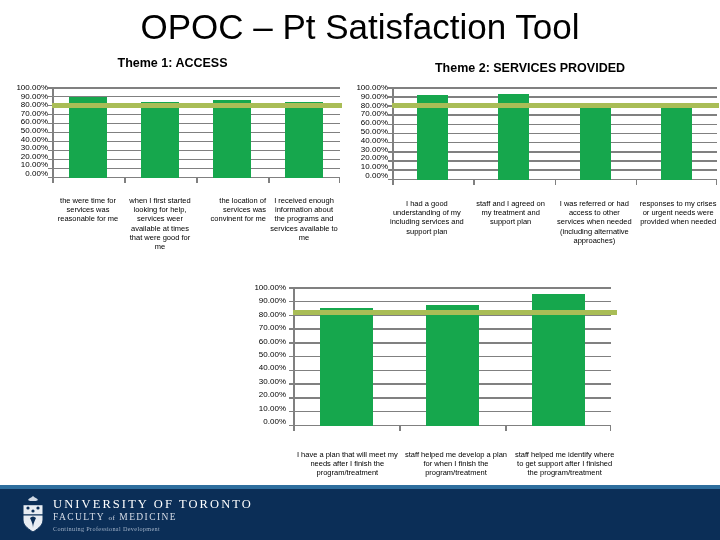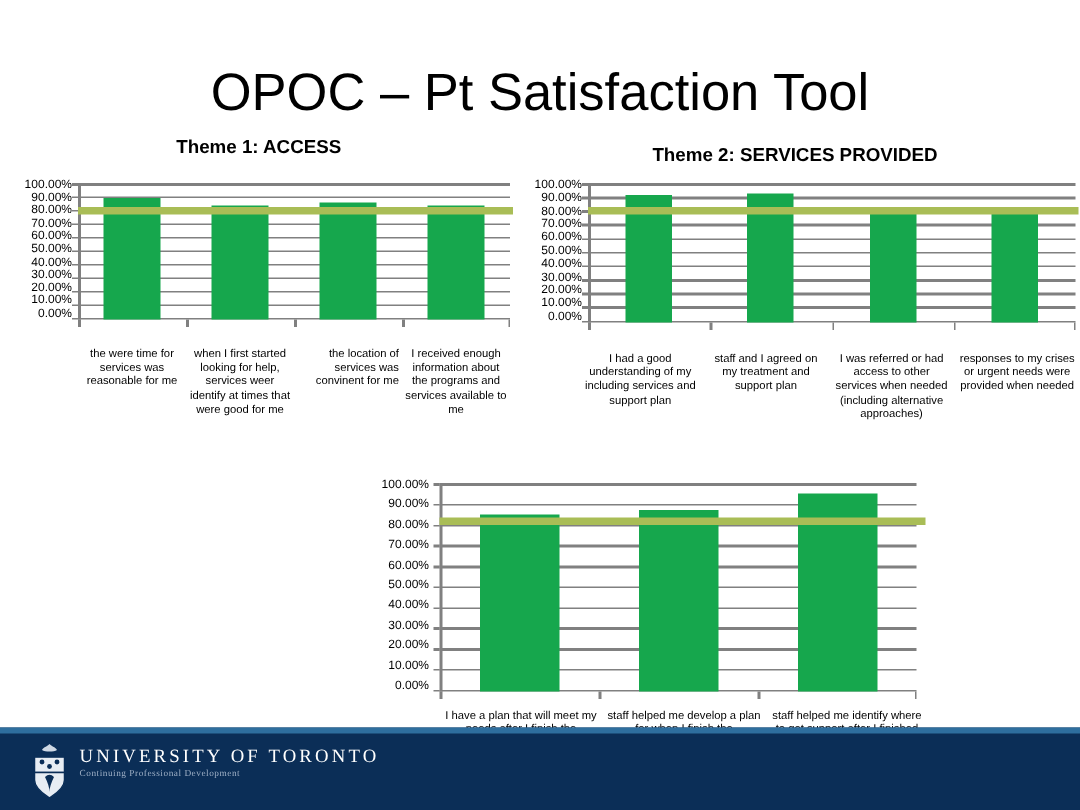--- a/index.html
+++ b/index.html
@@ -1,20 +1,20 @@
 <!DOCTYPE html>
 <html><head>
 <meta charset="utf-8">
 <style>
   html,body{margin:0;padding:0;}
   body{
     width:720px;height:540px;background:#ffffff;overflow:hidden;position:relative;
     font-family:"Liberation Sans", sans-serif;color:#000;
   }
-  .slide{position:absolute;inset:0;margin-top:35px;}
+  .slide{position:absolute;inset:0;}
 
   
   .main-title{
     position:absolute;left:0;top:6px;width:720px;text-align:center;
     font-family:"Liberation Sans", sans-serif;
     font-size:35px;font-weight:400;letter-spacing:0px;color:#000;
     line-height:42px;white-space:nowrap;
   }
 
   
@@ -114,21 +114,21 @@
           <div class="xtick" style="position: absolute; left: 0px; top: 91px;"></div>
           <div class="xtick" style="position: absolute; left: 72px; top: 91px;"></div>
           <div class="xtick" style="position: absolute; left: 144px; top: 91px;"></div>
           <div class="xtick" style="position: absolute; left: 216px; top: 91px;"></div>
           <div class="xtick" style="position: absolute; left: 286.5px; top: 91px;"></div>
           <div class="target-line" style="top: 15.7px; width: 290px; background: rgb(169, 189, 86);"></div>
         </div>
     </div>
     <div class="xlabels" id="c1-xlabels" style="left:52px;top:140px;width:288px;">
         <div class="xlabel" style="width: 25%;">the were time for services was reasonable for me</div>
-        <div class="xlabel" style="width: 25%;">when I first started looking for help, services weer identify at times that were good for me</div>
+        <div class="xlabel" style="width: 25%;">when I first started looking for help, services weer available at times that were good for me</div>
         <div class="xlabel" style="width: 25%; text-align: right;">the location of services was convinent for me</div>
         <div class="xlabel" style="width: 25%;">I received enough information about the programs and services available to me</div>
       </div>
   </div>
 
   <div class="chart" id="chart2" style="left:340px;top:56px;width:380px;height:240px;">
     <div class="chart-title" style="top:5px;">Theme 2: SERVICES PROVIDED</div>
     <div class="plot-wrap" style="left:0px;top:31px;width:380px;height:108px;">
       <div class="ylabels" id="c2-ylabels" style="left:4px;top:-3px;width:44px;height:96px;">
           <span>100.00%</span>
@@ -229,21 +229,21 @@
           <div class="bar" style="left: 26.5px; width: 53px; height: 118.15px; background: rgb(22, 167, 77);"></div>
           <div class="bar" style="left: 132.5px; width: 53px; height: 120.93px; background: rgb(22, 167, 77);"></div>
           <div class="bar" style="left: 238.5px; width: 53px; height: 132.05px; background: rgb(22, 167, 77);"></div>
           <div class="xtick" style="position: absolute; left: 0px; top: 139px;"></div>
           <div class="xtick" style="position: absolute; left: 106px; top: 139px;"></div>
           <div class="xtick" style="position: absolute; left: 212px; top: 139px;"></div>
           <div class="xtick" style="position: absolute; left: 316.5px; top: 139px;"></div>
           <div class="target-line" style="top: 22.52px; width: 324px; background: rgb(169, 189, 86);"></div>
         </div>
     </div>
-    <div class="xlabels" id="c3-xlabels" style="left:57px;top:172px;width:326px;">
+    <div class="xlabels" id="c3-xlabels" style="left:57px;top:185px;width:326px;">
         <div class="xlabel" style="width: 33.3333%;">I have a plan that will meet my needs after I finish the program/treatment</div>
         <div class="xlabel" style="width: 33.3333%;">staff helped me develop a plan for when I finish the program/treatment</div>
         <div class="xlabel" style="width: 33.3333%;">staff helped me identify where to get support after I finished the program/treatment</div>
       </div>
   </div>
 
   <div class="footer">
     <div class="footer-stripe"></div>
     <div class="footer-logo">
       <svg viewBox="0 0 30 40" width="30" height="40" aria-hidden="true">
@@ -252,17 +252,18 @@
         <rect x="5" y="7" width="20" height="3.2" fill="#0B2E57"></rect>
         <path d="M5 20 h20 v5 c0 6 -7 10 -10 12 c-3 -2 -10 -6 -10 -12 z" fill="#e8edf3" stroke="#0B2E57" stroke-width="1"></path>
         <path d="M12 23 q3 -3 6 0 q-3 6 -3 10 q0 -4 -3 -10 z" fill="#0B2E57"></path>
         <circle cx="10" cy="13" r="1.6" fill="#0B2E57"></circle>
         <circle cx="20" cy="13" r="1.6" fill="#0B2E57"></circle>
         <circle cx="15" cy="16" r="1.6" fill="#0B2E57"></circle>
       </svg>
     </div>
     <div class="uoft-text">
       <div class="uoft-1">UNIVERSITY OF TORONTO</div>
+      <div class="uoft-2"><span>FACULTY</span> <span class="of">of</span> <span>MEDICINE</span></div>
       <div class="uoft-3">Continuing Professional Development</div>
     </div>
   </div>
 
 </div>
 
 </body></html>

